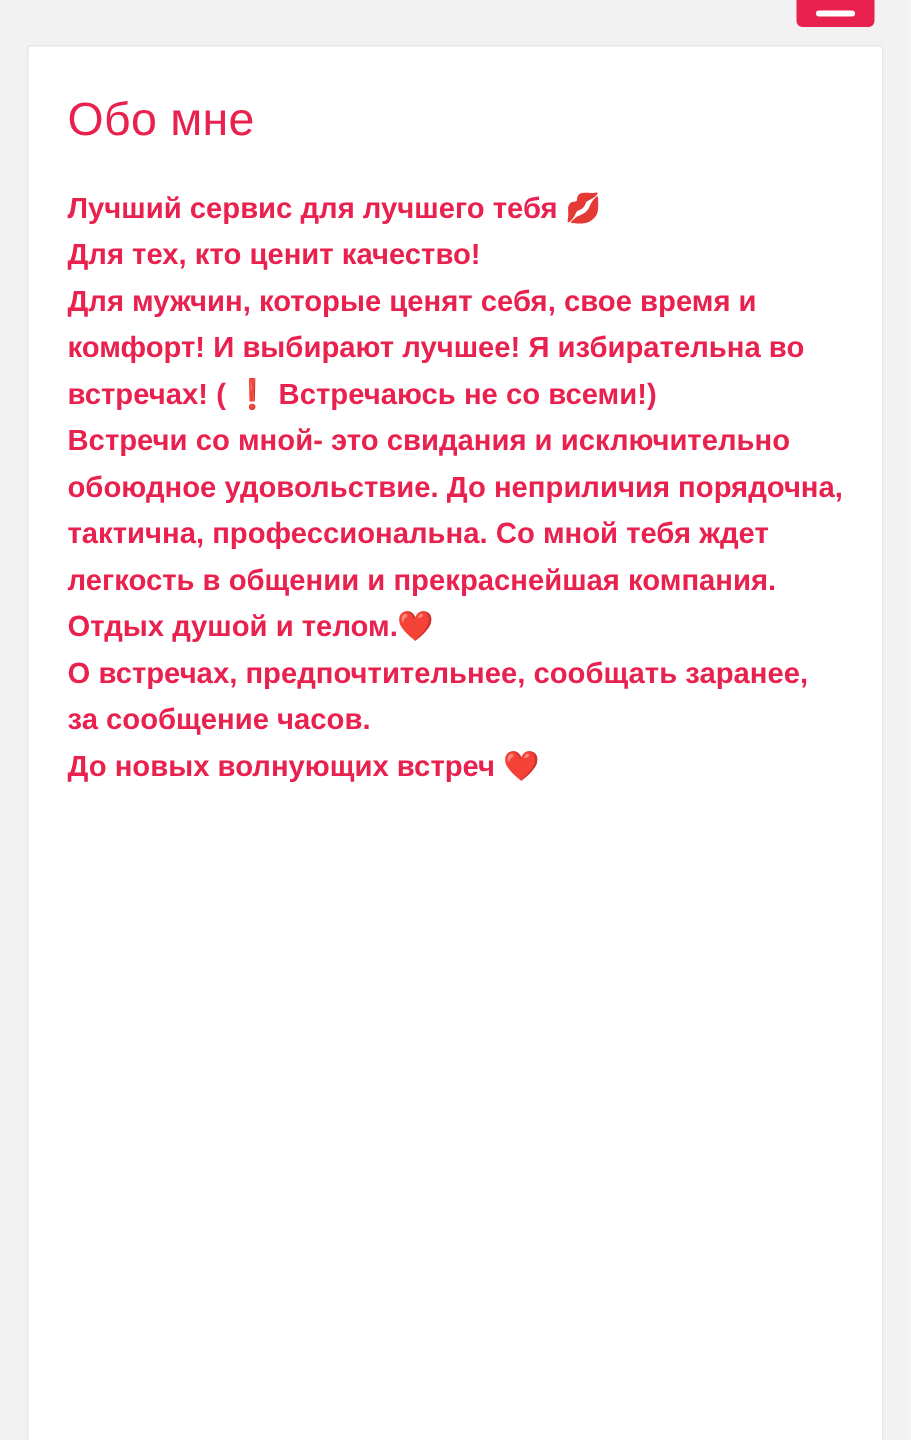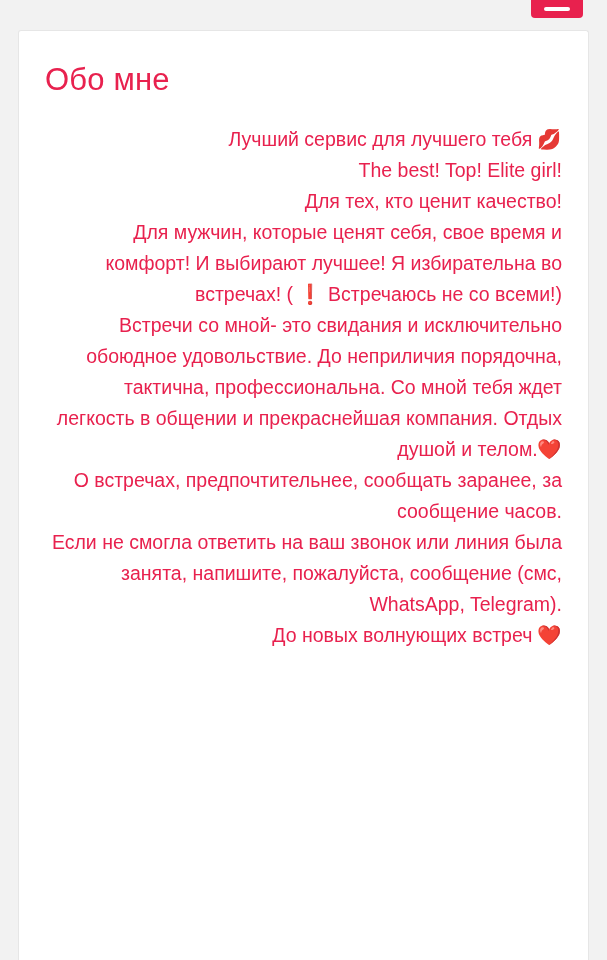--- a/index.html
+++ b/index.html
@@ -65,45 +65,42 @@
     font-size: 31px;
     font-weight: 400;
     color: #e8214e;
     letter-spacing: 0.2px;
     line-height: 1.2;
   }
   .body-text {
     font-size: 19.5px;
     line-height: 31px;
     color: #e8214e;
-    font-weight: 400;
-    text-align: right;
+    font-weight: 700;
   }
   .body-text p {
     margin: 0;
   }
 </style>
 </head>
 <body>
 
 <div class="page">
 
   <div class="top-bar">
     <button class="menu-button">
       <span class="bar"></span>
     </button>
   </div>
 
   <div class="card">
     <h1 class="title">Обо мне</h1>
     <div class="body-text">
       <p>Лучший сервис для лучшего тебя 💋</p>
-      <p>The best! Top! Elite girl!</p>
       <p>Для тех, кто ценит качество!</p>
       <p>Для мужчин, которые ценят себя, свое время и комфорт! И выбирают лучшее! Я избирательна во встречах! ( ❗ Встречаюсь не со всеми!)</p>
       <p>Встречи со мной- это свидания и исключительно обоюдное удовольствие. До неприличия порядочна, тактична, профессиональна. Со мной тебя ждет легкость в общении и прекраснейшая компания. Отдых душой и телом.❤️</p>
       <p>О встречах, предпочтительнее, сообщать заранее, за сообщение часов.</p>
-      <p>Если не смогла ответить на ваш звонок или линия была занята, напишите, пожалуйста, сообщение (смс, WhatsApp, Telegram).</p>
       <p>До новых волнующих встреч ❤️</p>
     </div>
   </div>
 
 </div>
 
 </body></html>

